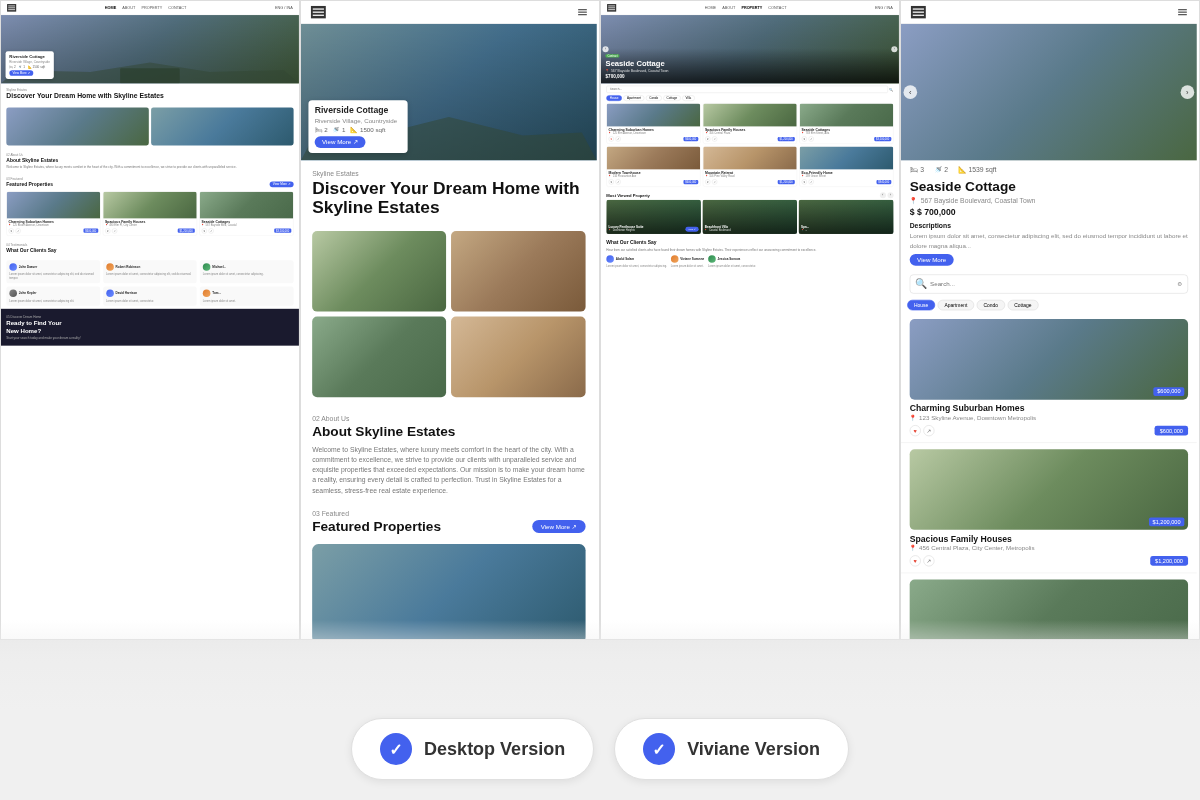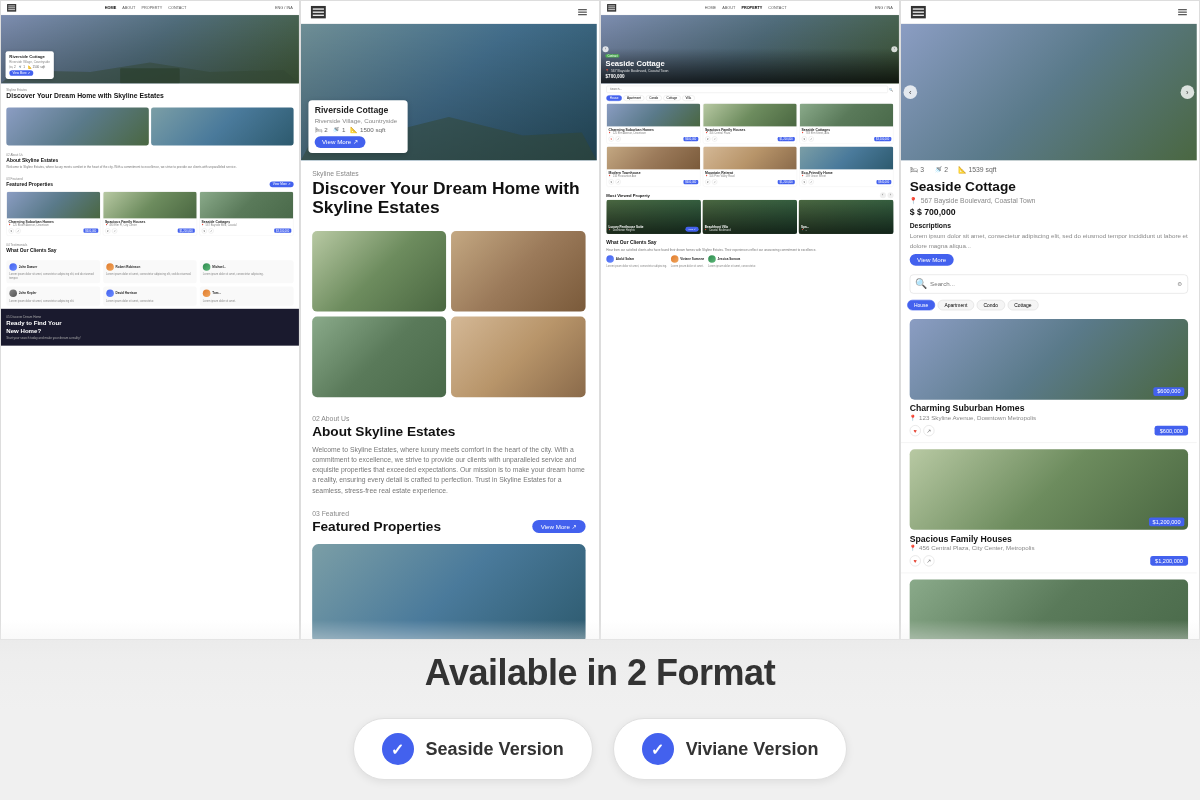--- a/index.html
+++ b/index.html
@@ -978,25 +978,24 @@
           <div style="padding:10px 14px;">
             <div style="height:110px;border-radius:8px;overflow:hidden;" class="house-img-5"></div>
           </div>
         </div>
       </div>
     </div>
 
   </div>
 
   <div class="bottom-overlay">
-    <div class="available-text">Available in 2 Format</div>
     <div class="version-buttons">
       <button class="version-btn">
         <div class="check-circle">✓</div>
-        <span>Seaside Version</span>
+        <span>Desktop Version</span>
       </button>
       <button class="version-btn">
         <div class="check-circle">✓</div>
         <span>Viviane Version</span>
       </button>
     </div>
   </div>
 </div>
 
 </body></html>

